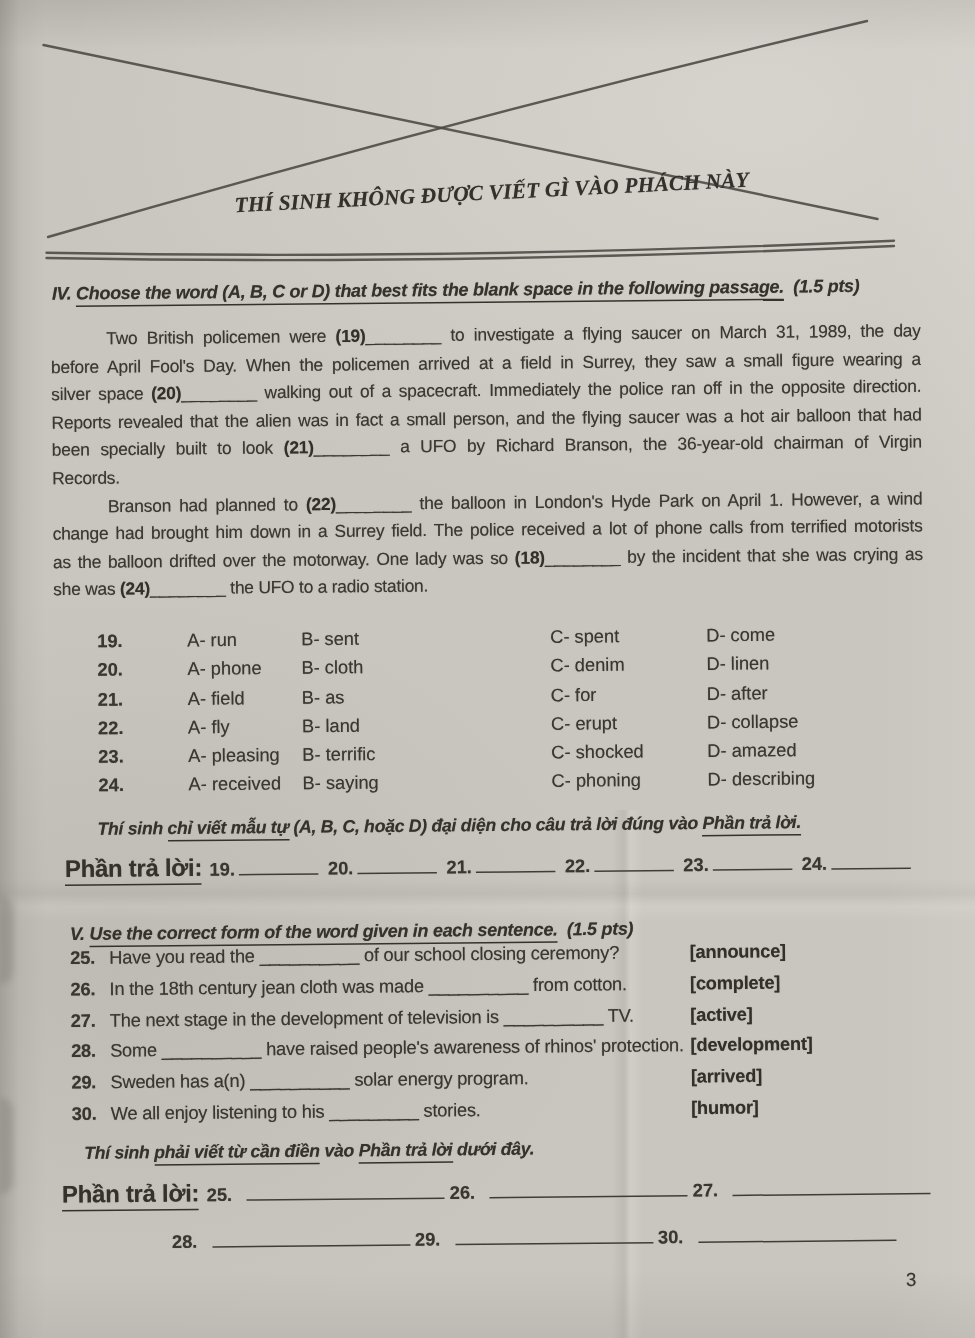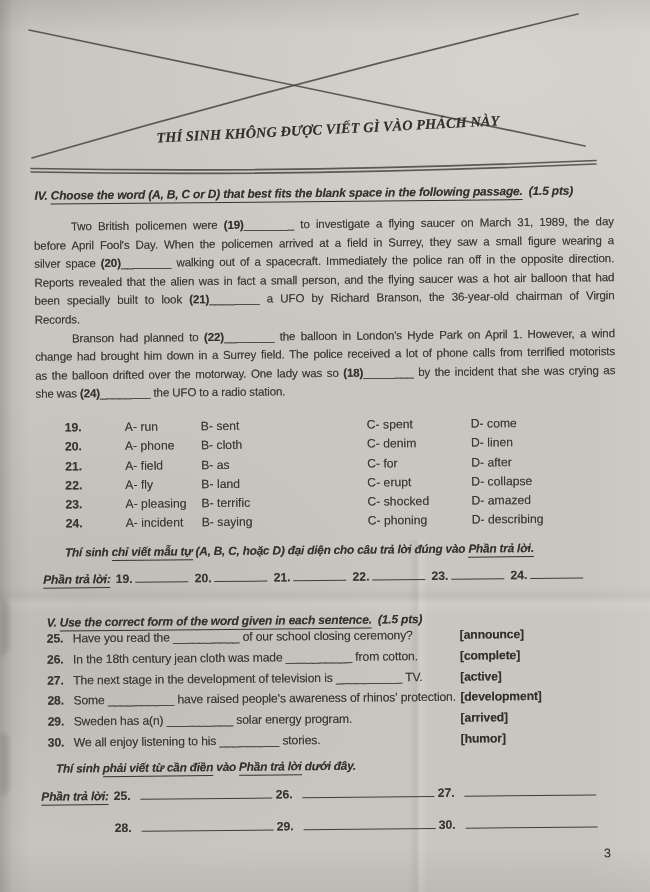--- a/index.html
+++ b/index.html
@@ -62,21 +62,21 @@
   .orow{position:relative;height:19.3px;line-height:19.3px;white-space:nowrap;}
   .orow span{position:absolute;top:0;}
   .on{left:0;font-weight:bold;}
   .oa{left:24px;margin-left:36px;} .ob{left:136px;} .oc{left:258px;margin-left:44px;} .od{left:406px;}
 
   .instr{position:absolute;white-space:nowrap;font-weight:bold;font-style:italic;font-size:11.8px;letter-spacing:-0.2px;color:#35322c;}
   .i1{left:64px;top:543px;}
   .i2{left:53px;top:759px;}
 
   .ansline{position:absolute;left:42px;top:569px;white-space:nowrap;font-size:12.2px;}
-  .anslabel{font-weight:bold;font-style:italic;font-size:12px;letter-spacing:-0.2px;color:#35322c;margin-right:5px;}
+  .anslabel{font-weight:bold;font-size:16px;letter-spacing:-0.2px;color:#35322c;margin-right:5px;}
   .ansitem{display:inline-block;}
   .ansitem b{font-weight:bold;}
   .bl{display:inline-block;border-bottom:1.3px solid #403d37;height:11px;vertical-align:baseline;}
   .bl-mc{width:53px;margin-left:3px;margin-right:6px;}
   .bl-fill{width:132px;margin-left:4px;margin-right:2px;}
 
   .questions{position:absolute;left:45px;top:626px;width:575px;font-size:12.2px;letter-spacing:-0.15px;}
   .qrow{position:relative;height:20.8px;line-height:20.8px;white-space:nowrap;}
   .qnum{display:inline-block;width:26px;font-weight:bold;}
   .qword{position:absolute;left:413px;top:0;font-weight:bold;color:#33302a;}
@@ -159,21 +159,21 @@
       </div>
         <div class="orow">
         <span class="on">23.</span>
         <span class="oa">A- pleasing</span>
         <span class="ob">B- terrific</span>
         <span class="oc">C- shocked</span>
         <span class="od">D- amazed</span>
       </div>
         <div class="orow">
         <span class="on">24.</span>
-        <span class="oa">A- incident</span>
+        <span class="oa">A- received</span>
         <span class="ob">B- saying</span>
         <span class="oc">C- phoning</span>
         <span class="od">D- describing</span>
       </div>
       </div>
 
     <div class="instr i1"><span class="seg">Thí sinh </span><span class="seg u">chỉ viết mẫu tự</span><span class="seg"> (A, B, C, hoặc D) đại diện cho câu trả lời đúng vào </span><span class="seg u">Phần trả lời.</span></div>
 
     <div class="ansline">
       <span class="anslabel u">Phần trả lời:</span><span><span class="ansitem"><b>19.</b><span class="bl bl-mc"></span></span><span class="ansitem"><b>20.</b><span class="bl bl-mc"></span></span><span class="ansitem"><b>21.</b><span class="bl bl-mc"></span></span><span class="ansitem"><b>22.</b><span class="bl bl-mc"></span></span><span class="ansitem"><b>23.</b><span class="bl bl-mc"></span></span><span class="ansitem"><b>24.</b><span class="bl bl-mc"></span></span></span>

